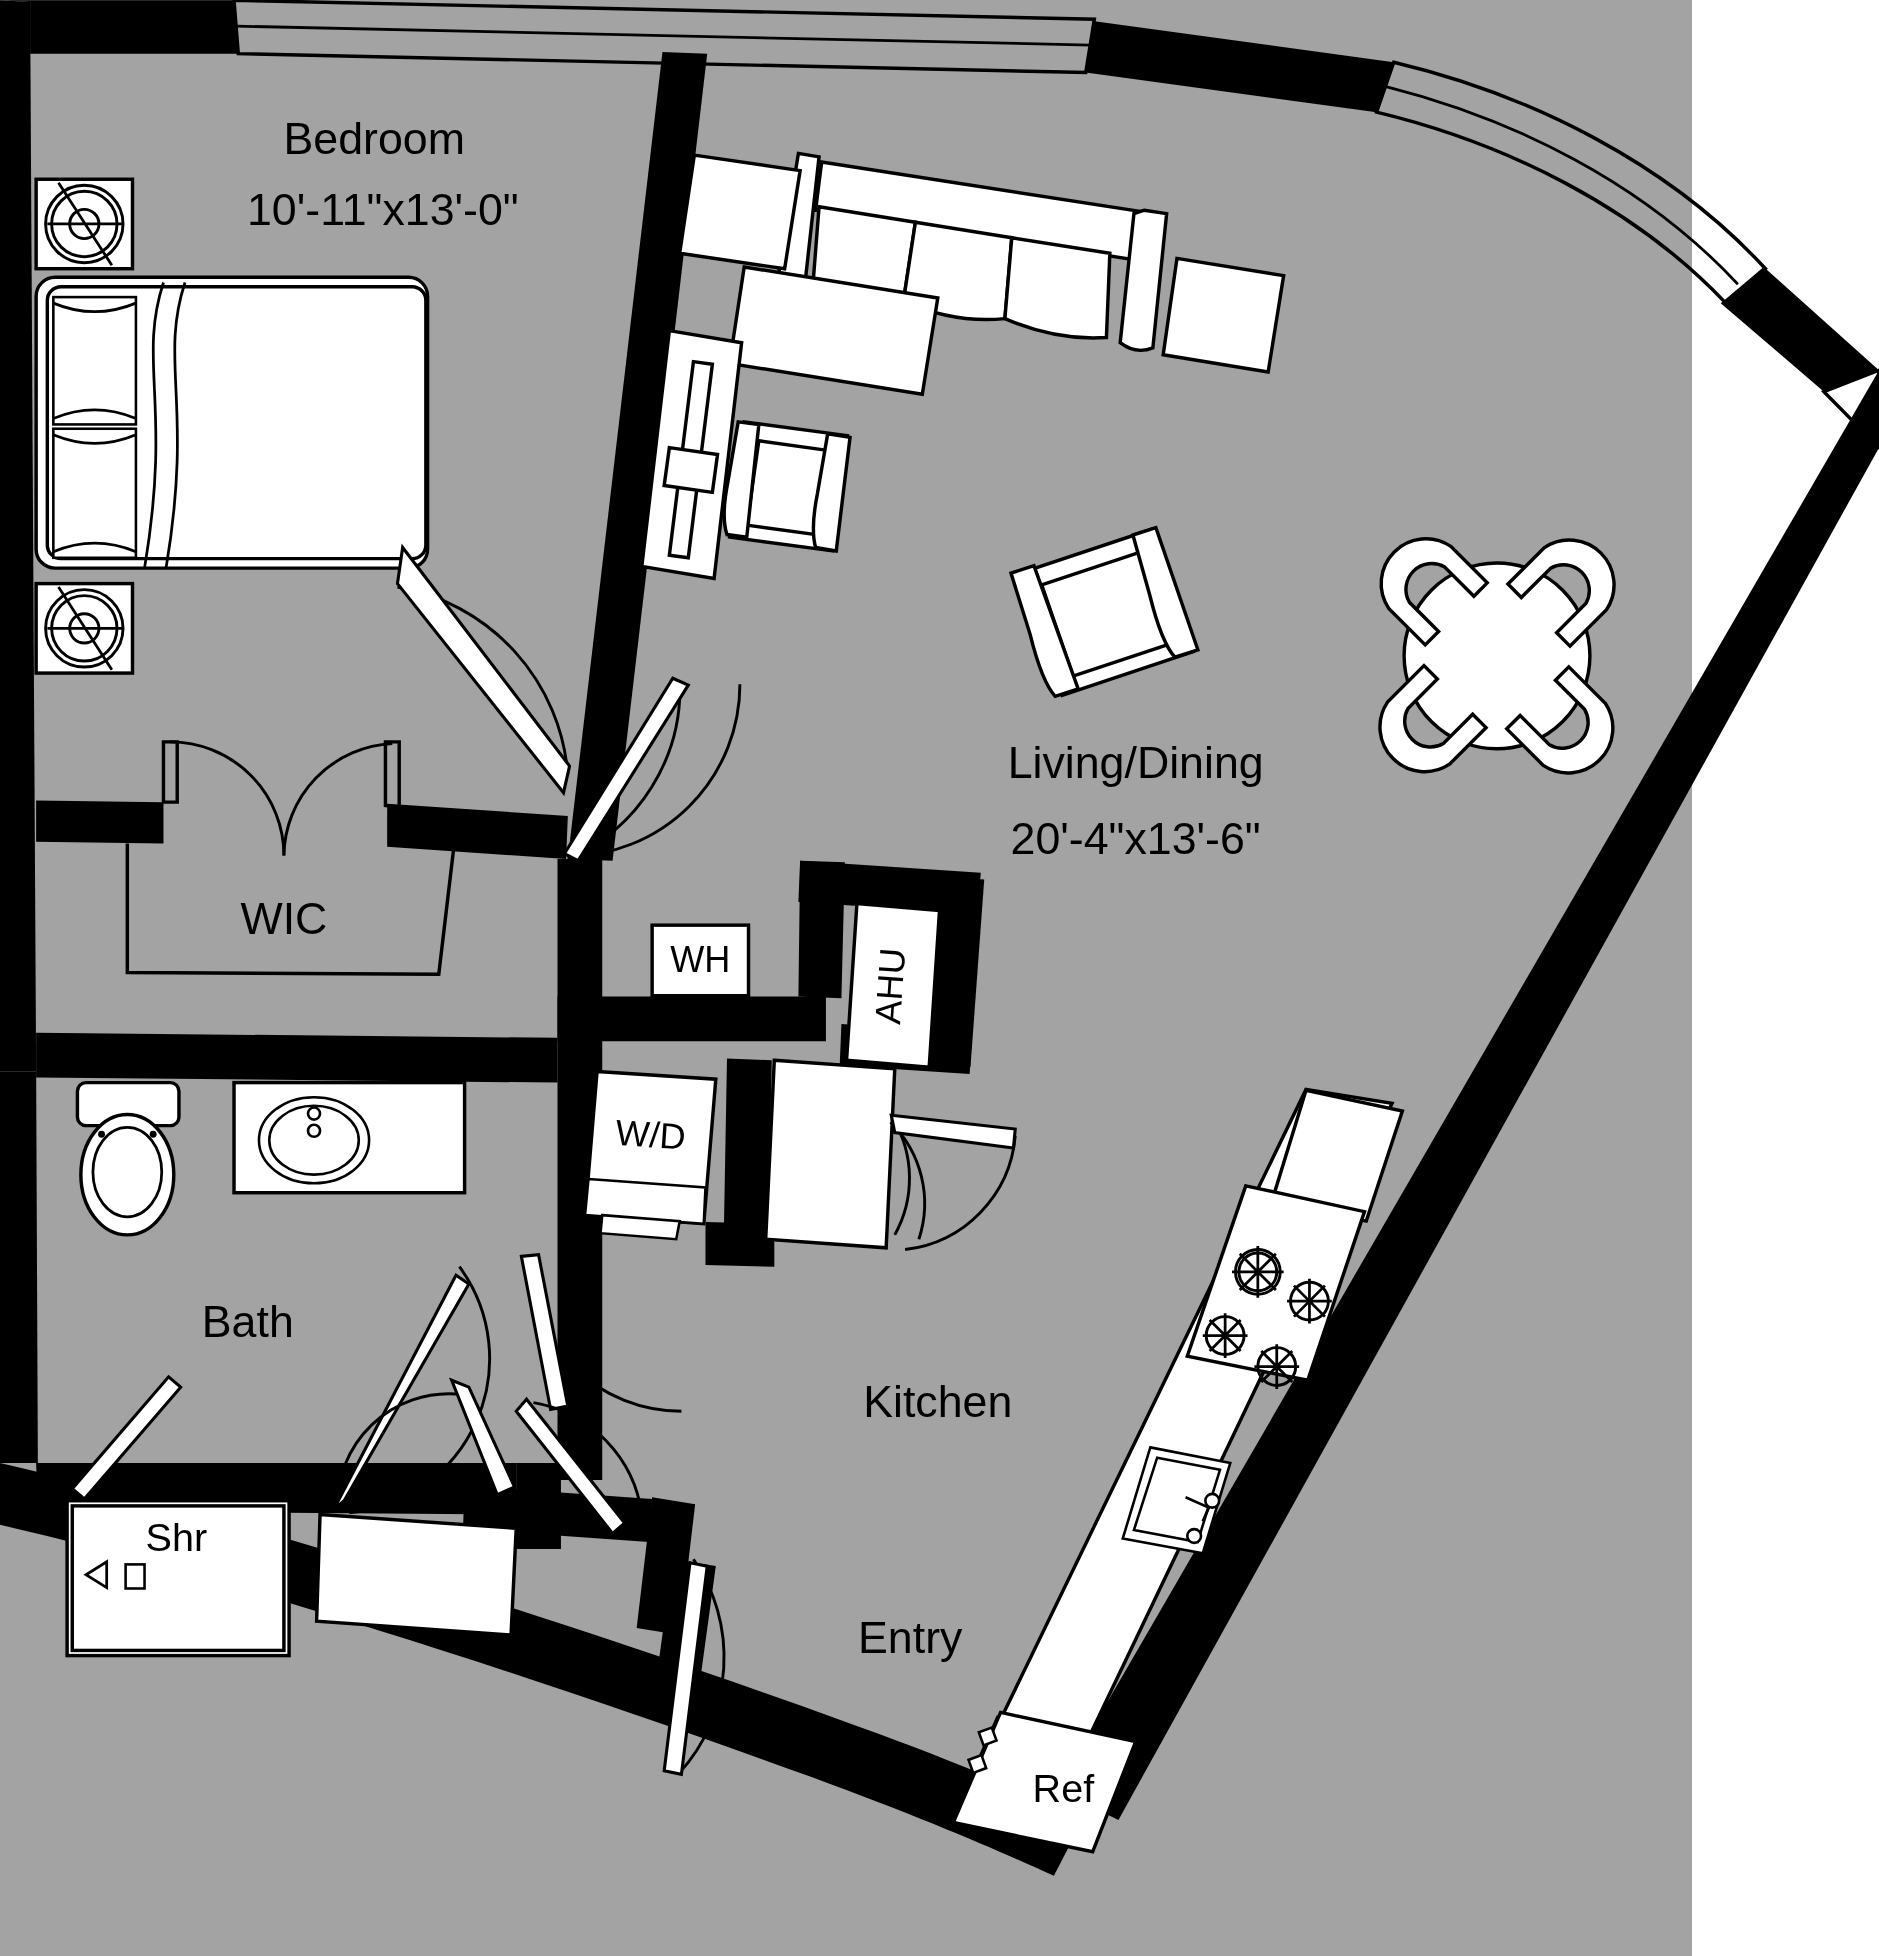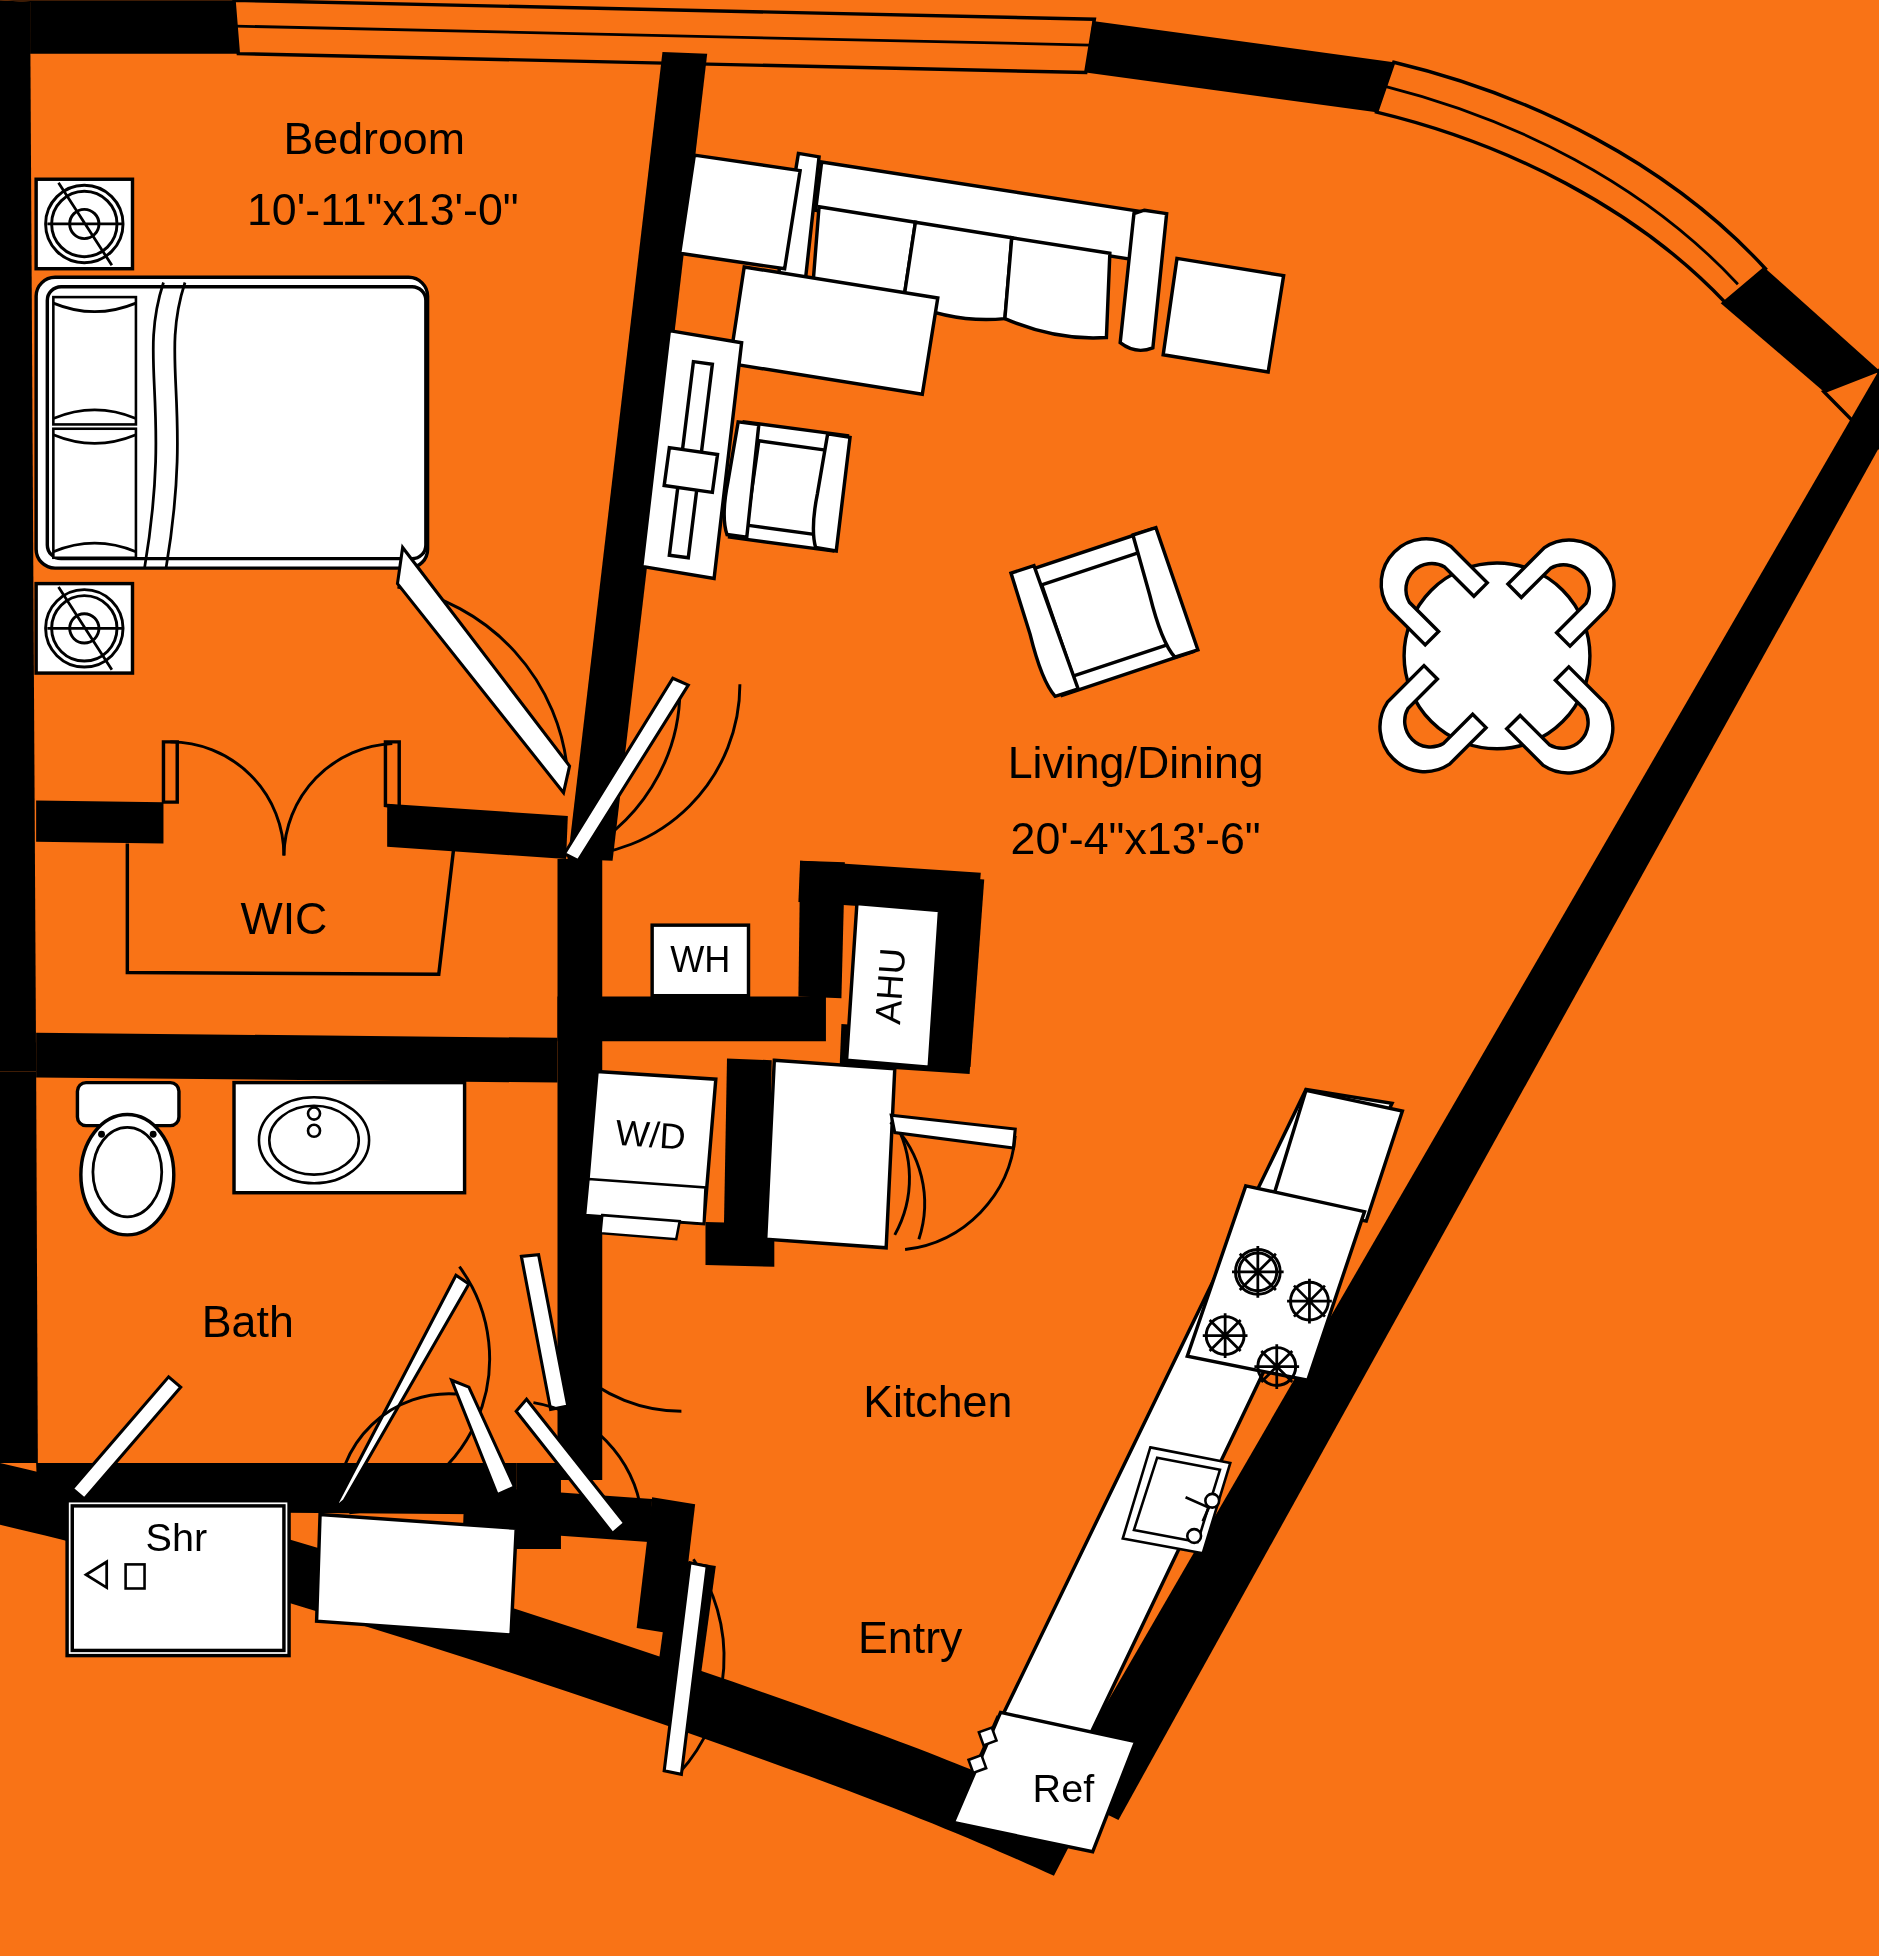--- a/index.html
+++ b/index.html
@@ -8,23 +8,23 @@
     background: #ffffff;
   }
   body {
     width: 1879px;
     height: 1957px;
     overflow: hidden;
     font-family: "Liberation Sans", sans-serif;
   }
   #plan-root {
     position: relative;
-    width: 1879px;
+    width: 1692px;
     height: 1957px;
-    background: #f97316;
+    background: #a3a3a3;
   }
   svg.floorplan {
     display: block;
     width: 1879px;
     height: 1957px;
   }
   .wall { fill: #000000; stroke: none; }
   .thin { fill: none; stroke: #000000; stroke-width: 4; stroke-linejoin: miter; }
   .thin2 { fill: none; stroke: #000000; stroke-width: 3.2; }
   .fixture { fill: #ffffff; stroke: #000000; stroke-width: 4; }

